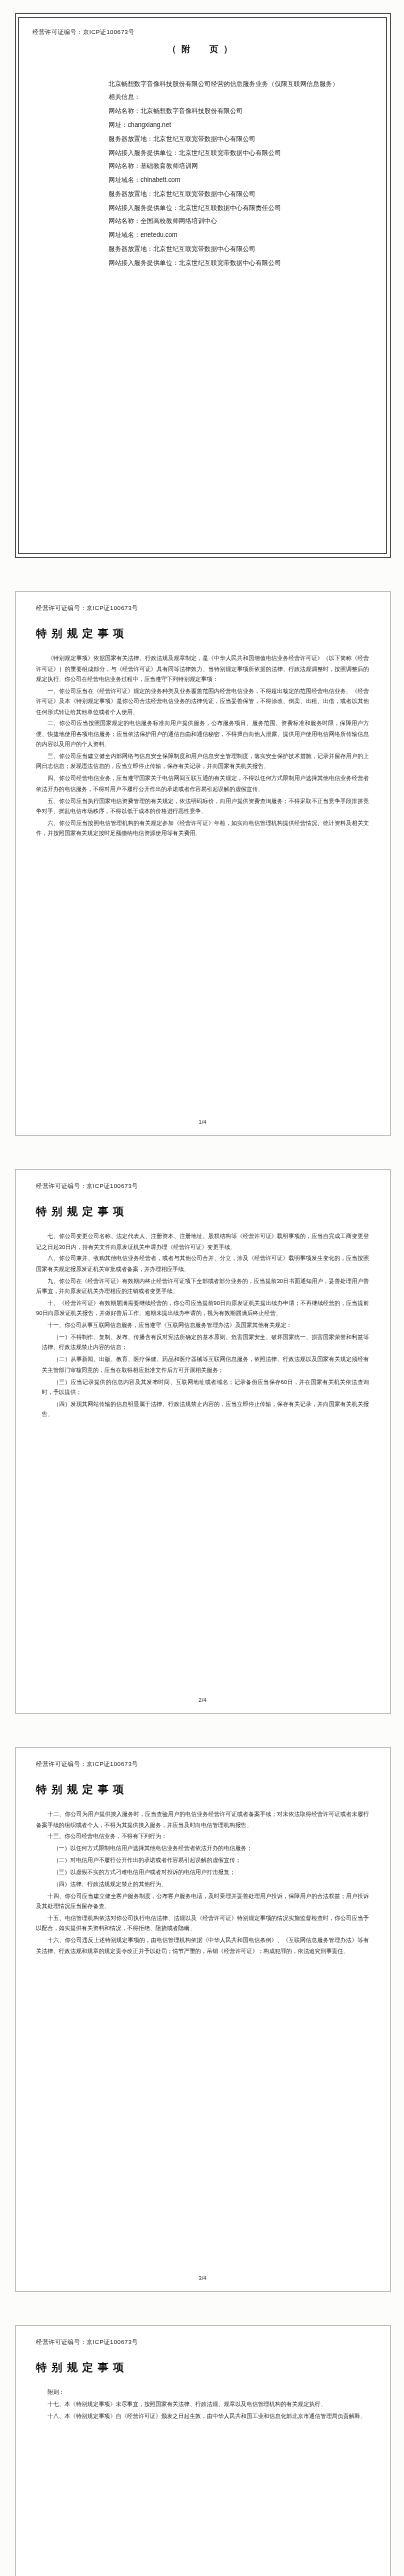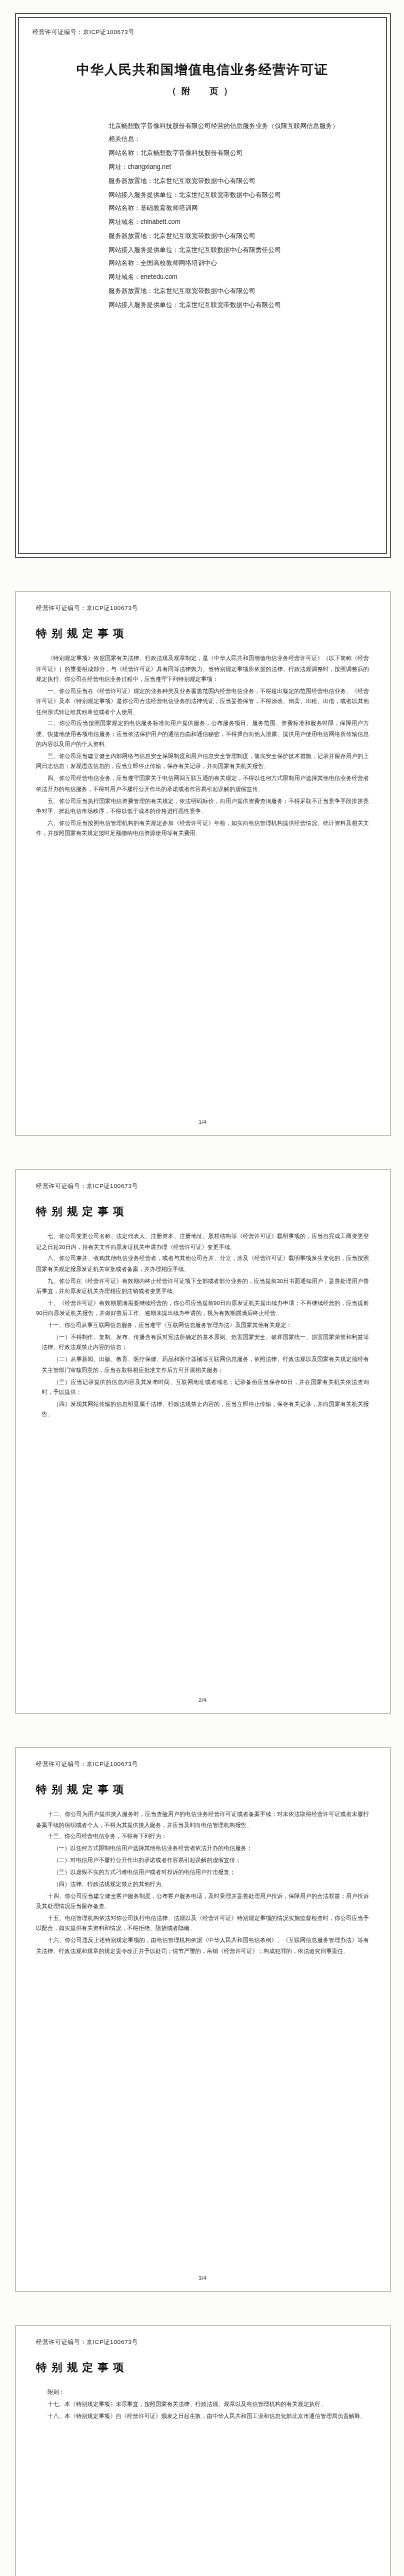--- a/index.html
+++ b/index.html
@@ -99,21 +99,20 @@
 </head>
 <body>
 
 <div class="doc-stack">
 
   <section class="page certificate">
     <div class="cert-frame">
       <div class="page-header">
         <span>经营许可证编号：</span><span>京ICP证100673号</span>
       </div>
-      <h1 class="cert-title">中华人民共和国增值电信业务经营许可证</h1>
       <div class="cert-subtitle">（附　页）</div>
       <div class="cert-info">
           <div class="info-line">北京畅想数字音像科技股份有限公司经营的信息服务业务（仅限互联网信息服务）相关信息：</div>
           <div class="info-line">网站名称：北京畅想数字音像科技股份有限公司</div>
           <div class="info-line">网址：changxiang.net</div>
           <div class="info-line">服务器放置地：北京世纪互联宽带数据中心有限公司</div>
           <div class="info-line">网站接入服务提供单位：北京世纪互联宽带数据中心有限公司</div>
           <div class="info-line">网站名称：基础教育教师培训网</div>
           <div class="info-line">网址域名：chinabett.com</div>
           <div class="info-line">服务器放置地：北京世纪互联宽带数据中心有限公司</div>

